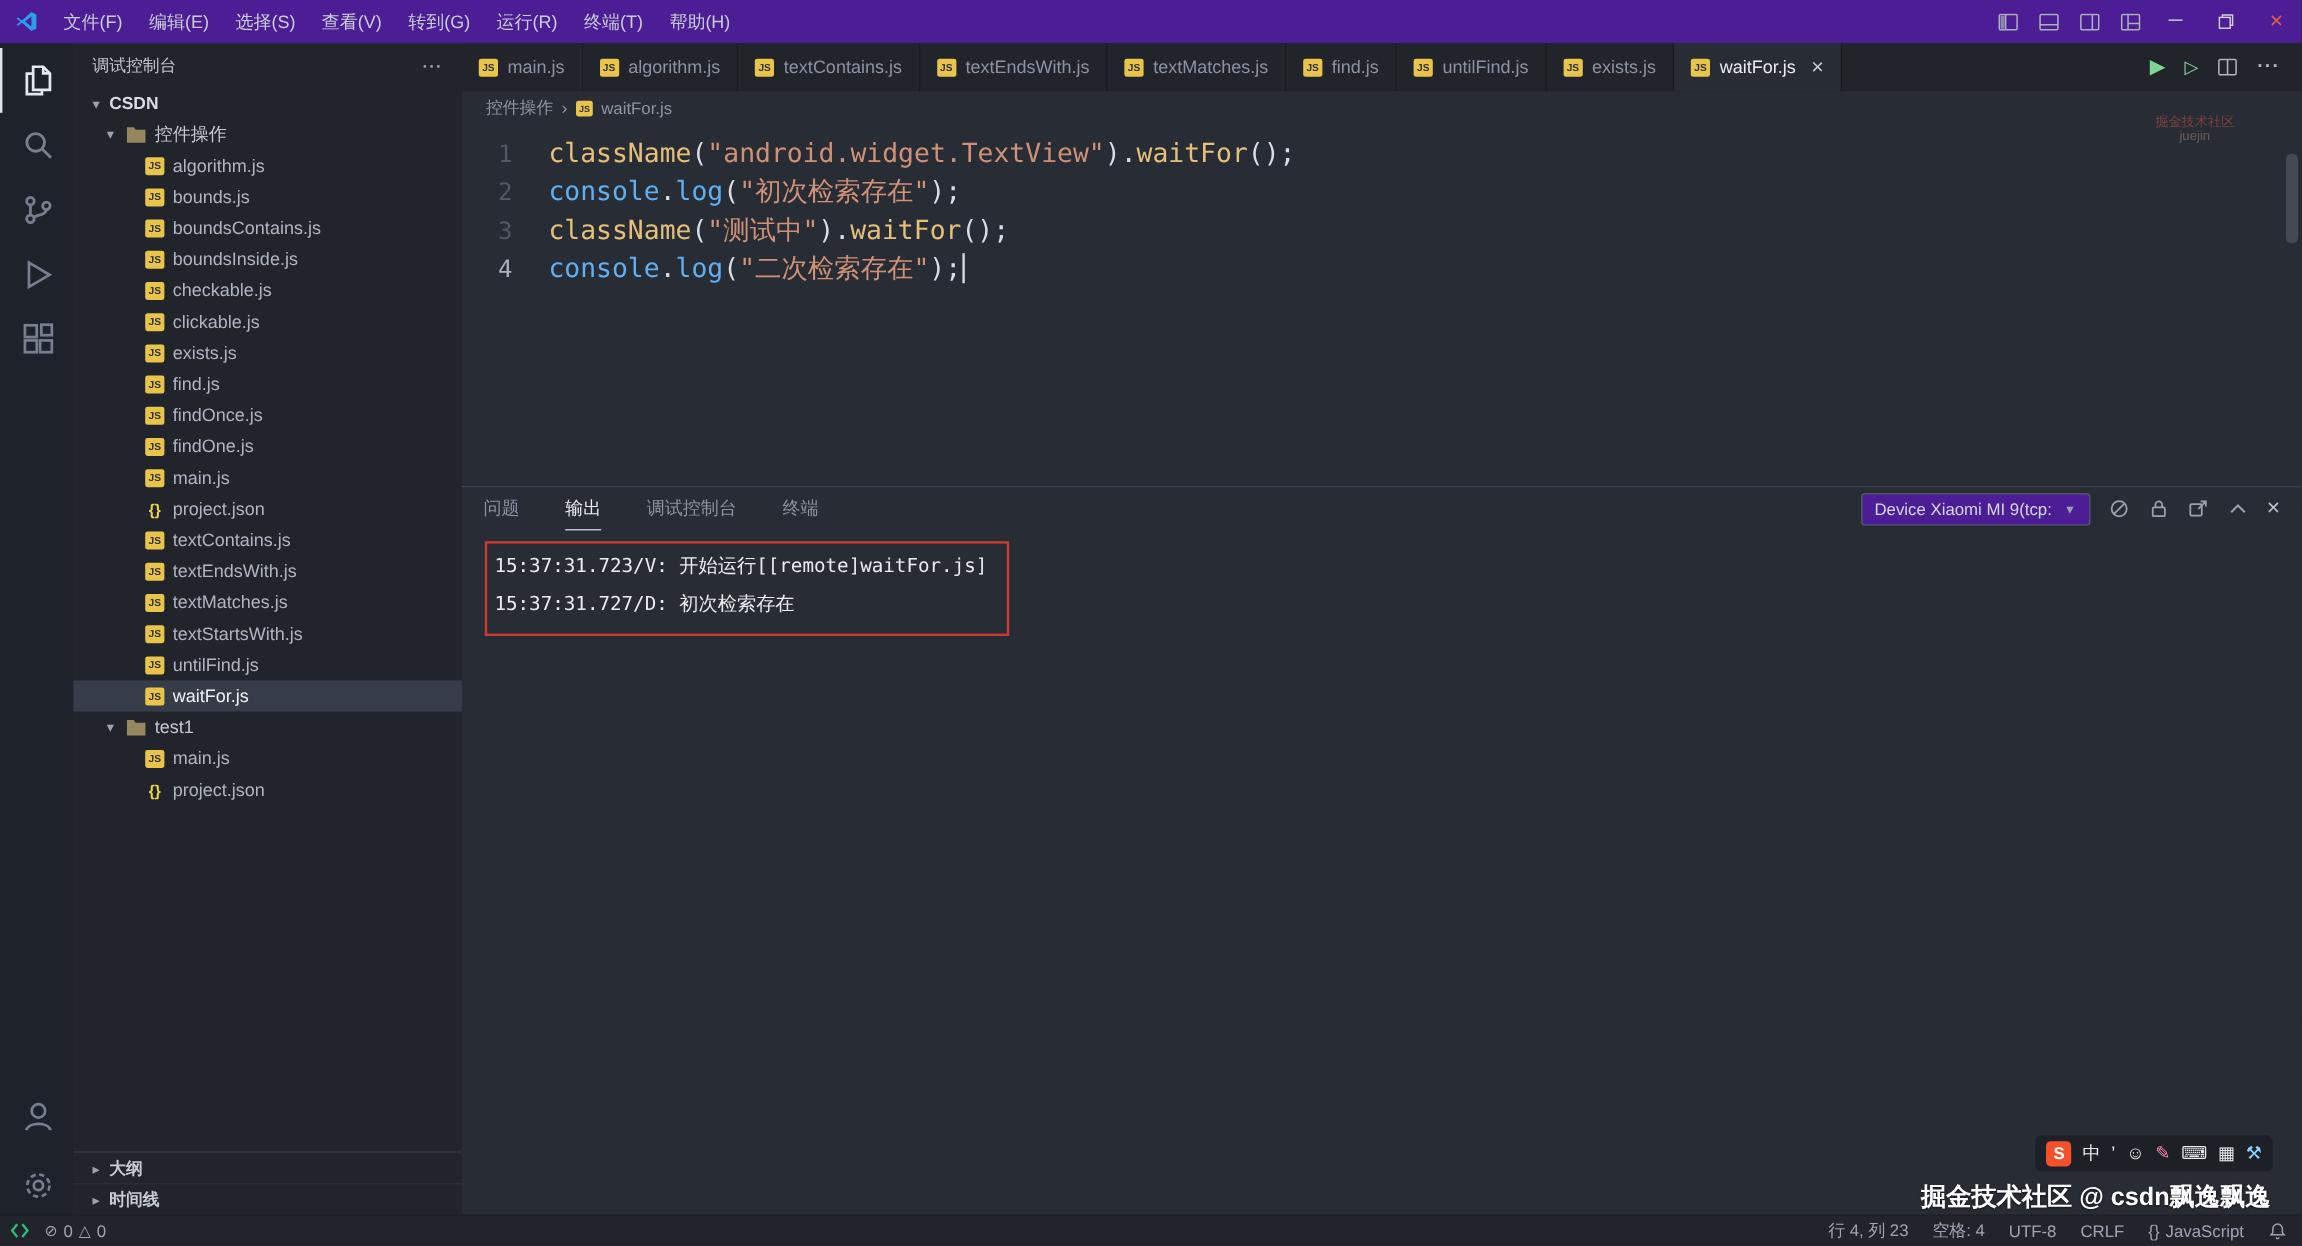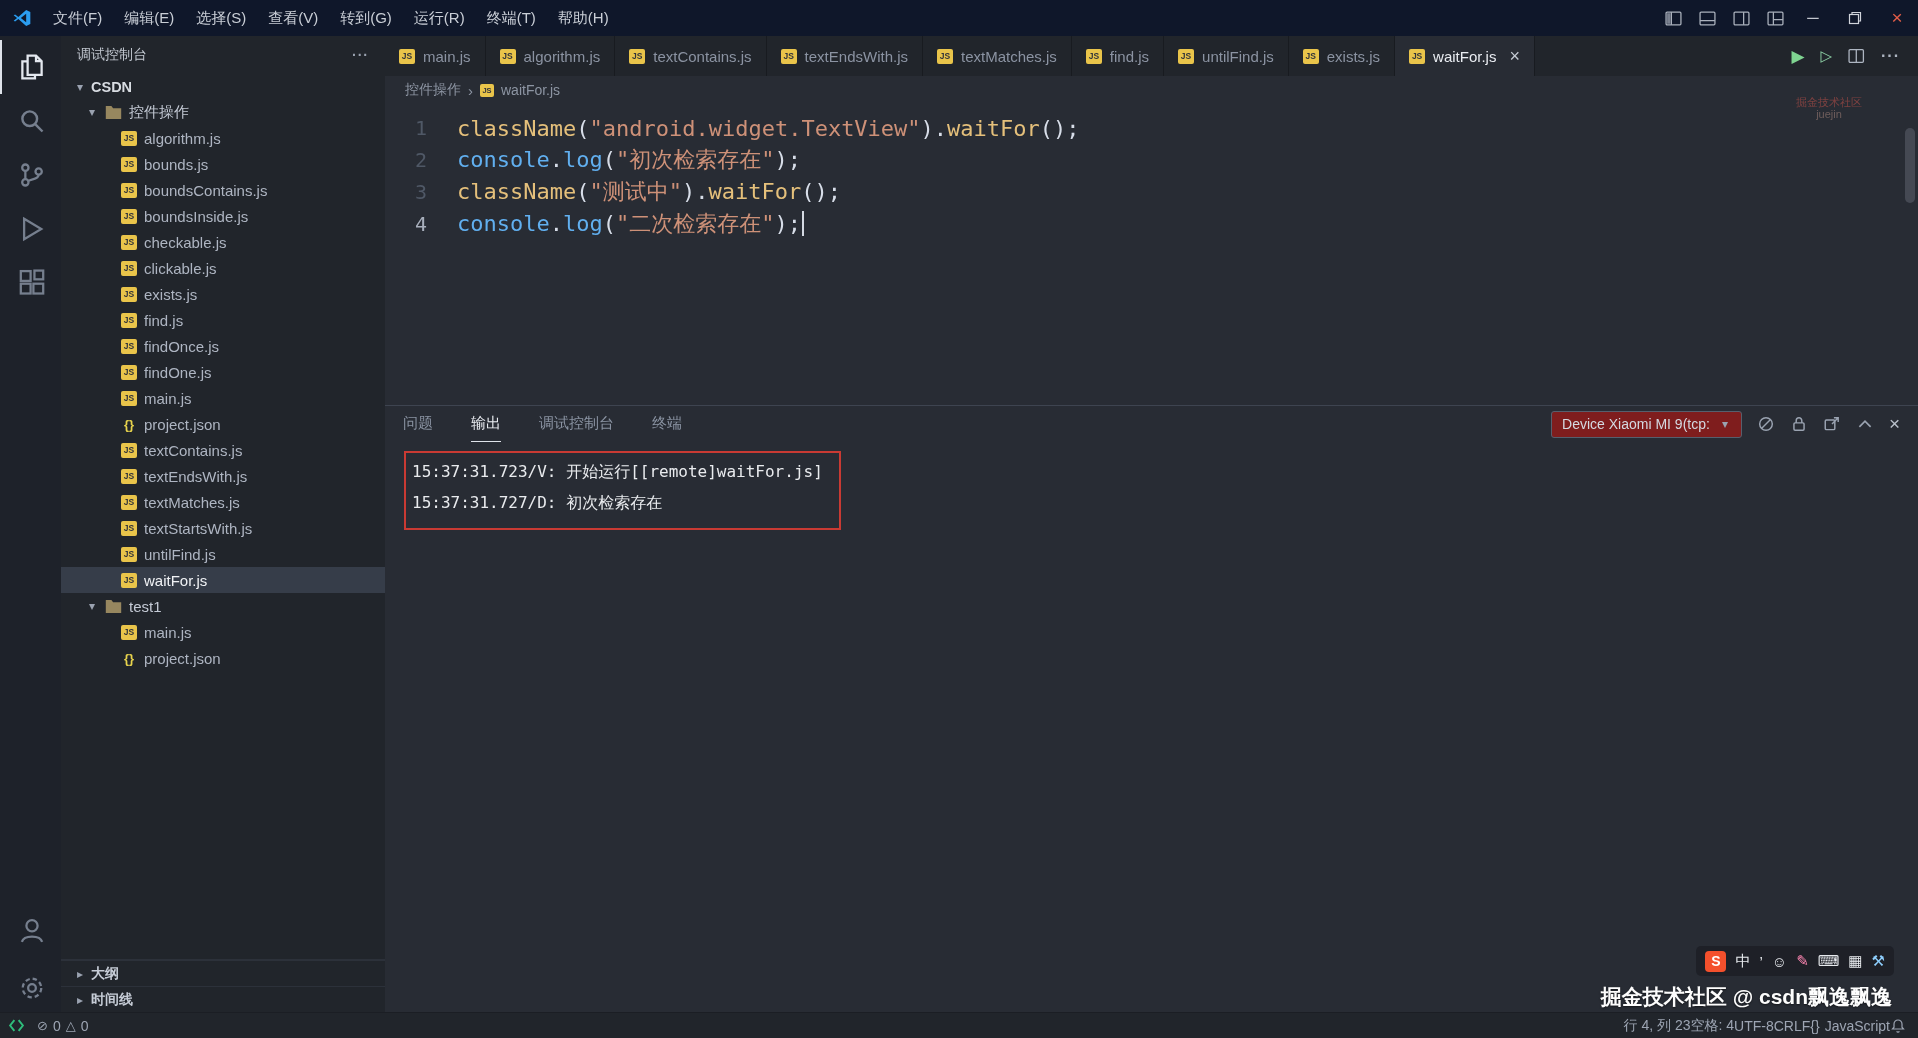--- a/index.html
+++ b/index.html
@@ -1,21 +1,21 @@
 <!DOCTYPE html>
 <html><head>
 <meta charset="utf-8">
 <style>
   *{margin:0;padding:0;box-sizing:border-box;}
   html,body{width:1918px;height:1038px;overflow:hidden;background:#282c34;
     font-family:"Liberation Sans","DejaVu Sans",sans-serif;}
   .window{position:relative;width:1918px;height:1038px;display:flex;flex-direction:column;color:#abb2bf;}
 
   
-  .titlebar{flex:0 0 36px;background:#0f172a;display:flex;align-items:center;font-size:15px;color:#c9ced6;position:relative;justify-content:center;}
+  .titlebar{flex:0 0 36px;background:#4c1d95;display:flex;align-items:center;font-size:15px;color:#c9ced6;position:relative;justify-content:center;}
   .vscode-logo{width:20px;height:20px;margin:0 10px 0 12px;flex:0 0 auto;}
   .menu-bar{display:flex;height:100%;}
   .menu-item{padding:0 11px;display:flex;align-items:center;cursor:default;}
   .title-text{position:absolute;left:50%;top:0;height:100%;display:flex;align-items:center;transform:translateX(-50%);color:#c2c8d1;white-space:nowrap;}
   .win-controls{margin-left:auto;display:flex;height:100%;align-items:center;}
   .layout-btn{width:34px;height:100%;display:flex;align-items:center;justify-content:center;color:#aab1bc;}
   .win-btn{width:42px;height:100%;display:flex;align-items:center;justify-content:center;font-size:16px;color:#d0d4db;}
   .win-btn.close{color:#e25d48;font-size:19px;}
 
   
@@ -75,32 +75,32 @@
   .tk-p{color:#d7dde8;}
   .cursor{display:inline-block;width:2px;height:25px;background:#d4d9e2;vertical-align:-5px;margin-left:1px;}
 
   
   .panel{flex:1;border-top:1px solid #3e4450;display:flex;flex-direction:column;min-height:0;}
   .panel-header{flex:0 0 36px;display:flex;align-items:center;padding:0 18px;}
   .panel-tabs{display:flex;gap:38px;height:100%;}
   .panel-tab{height:100%;display:flex;align-items:center;font-size:15px;color:#8a93a2;cursor:pointer;border-bottom:1px solid transparent;}
   .panel-tab.active{color:#e9ecf1;border-bottom-color:#dfe3ea;}
   .panel-controls{margin-left:auto;display:flex;align-items:center;gap:15px;}
-  .device-select{height:27px;display:flex;align-items:center;gap:9px;padding:0 10px;background:#7f1d1d;border:1px solid #565f6d;border-radius:3px;font-size:14px;color:#d4d9e1;cursor:pointer;white-space:nowrap;}
+  .device-select{height:27px;display:flex;align-items:center;gap:9px;padding:0 10px;background:#4c1d95;border:1px solid #565f6d;border-radius:3px;font-size:14px;color:#d4d9e1;cursor:pointer;white-space:nowrap;}
   .p-icon{cursor:pointer;color:#9aa3b1;display:flex;align-items:center;}
   .p-icon svg{width:18px;height:18px;}
   .p-icon.x{font-size:19px;color:#b9c0ca;}
   .output-area{flex:1;padding:9px 0 0 19px;font-family:"DejaVu Sans Mono","Liberation Mono",monospace;}
   .red-box{display:inline-block;border:2px solid #c93a33;padding:3px 16px 10px 6px;}
   .output-line{font-size:16px;line-height:31px;color:#e9ebee;white-space:pre;}
 
   
   .statusbar{flex:0 0 26px;background:#21252b;border-top:1px solid #1b1e24;display:flex;align-items:center;font-size:14px;color:#9da5b3;padding:0 12px 0 8px;}
   .sb-left{display:flex;align-items:center;gap:12px;}
-  .sb-right{margin-left:auto;display:flex;align-items:center;}
+  .sb-right{margin-left:auto;display:flex;align-items:center;gap:20px;}
   .sb-item{display:flex;align-items:center;gap:5px;cursor:pointer;white-space:nowrap;}
   .sb-item .glyph{font-size:13px;}
   .remote svg{width:17px;height:17px;}
 
   
   .watermark{position:absolute;right:26px;bottom:27px;font-size:21px;color:#fdfdfd;text-shadow:0 1px 2px rgba(0,0,0,.5);z-index:30;font-weight:bold;}
   .ime-bar{position:absolute;right:24px;bottom:62px;height:30px;display:flex;align-items:center;gap:9px;padding:0 9px;background:rgba(28,31,38,.85);border-radius:5px;z-index:30;}
   .ime-logo{width:21px;height:21px;background:#f4502c;color:#fff;border-radius:4px;font-weight:bold;font-size:14px;display:flex;align-items:center;justify-content:center;cursor:pointer;}
   .ime-item{color:#e8ebef;font-size:15px;cursor:pointer;}
   .ime-item:nth-child(4){color:#ff86b3;}

